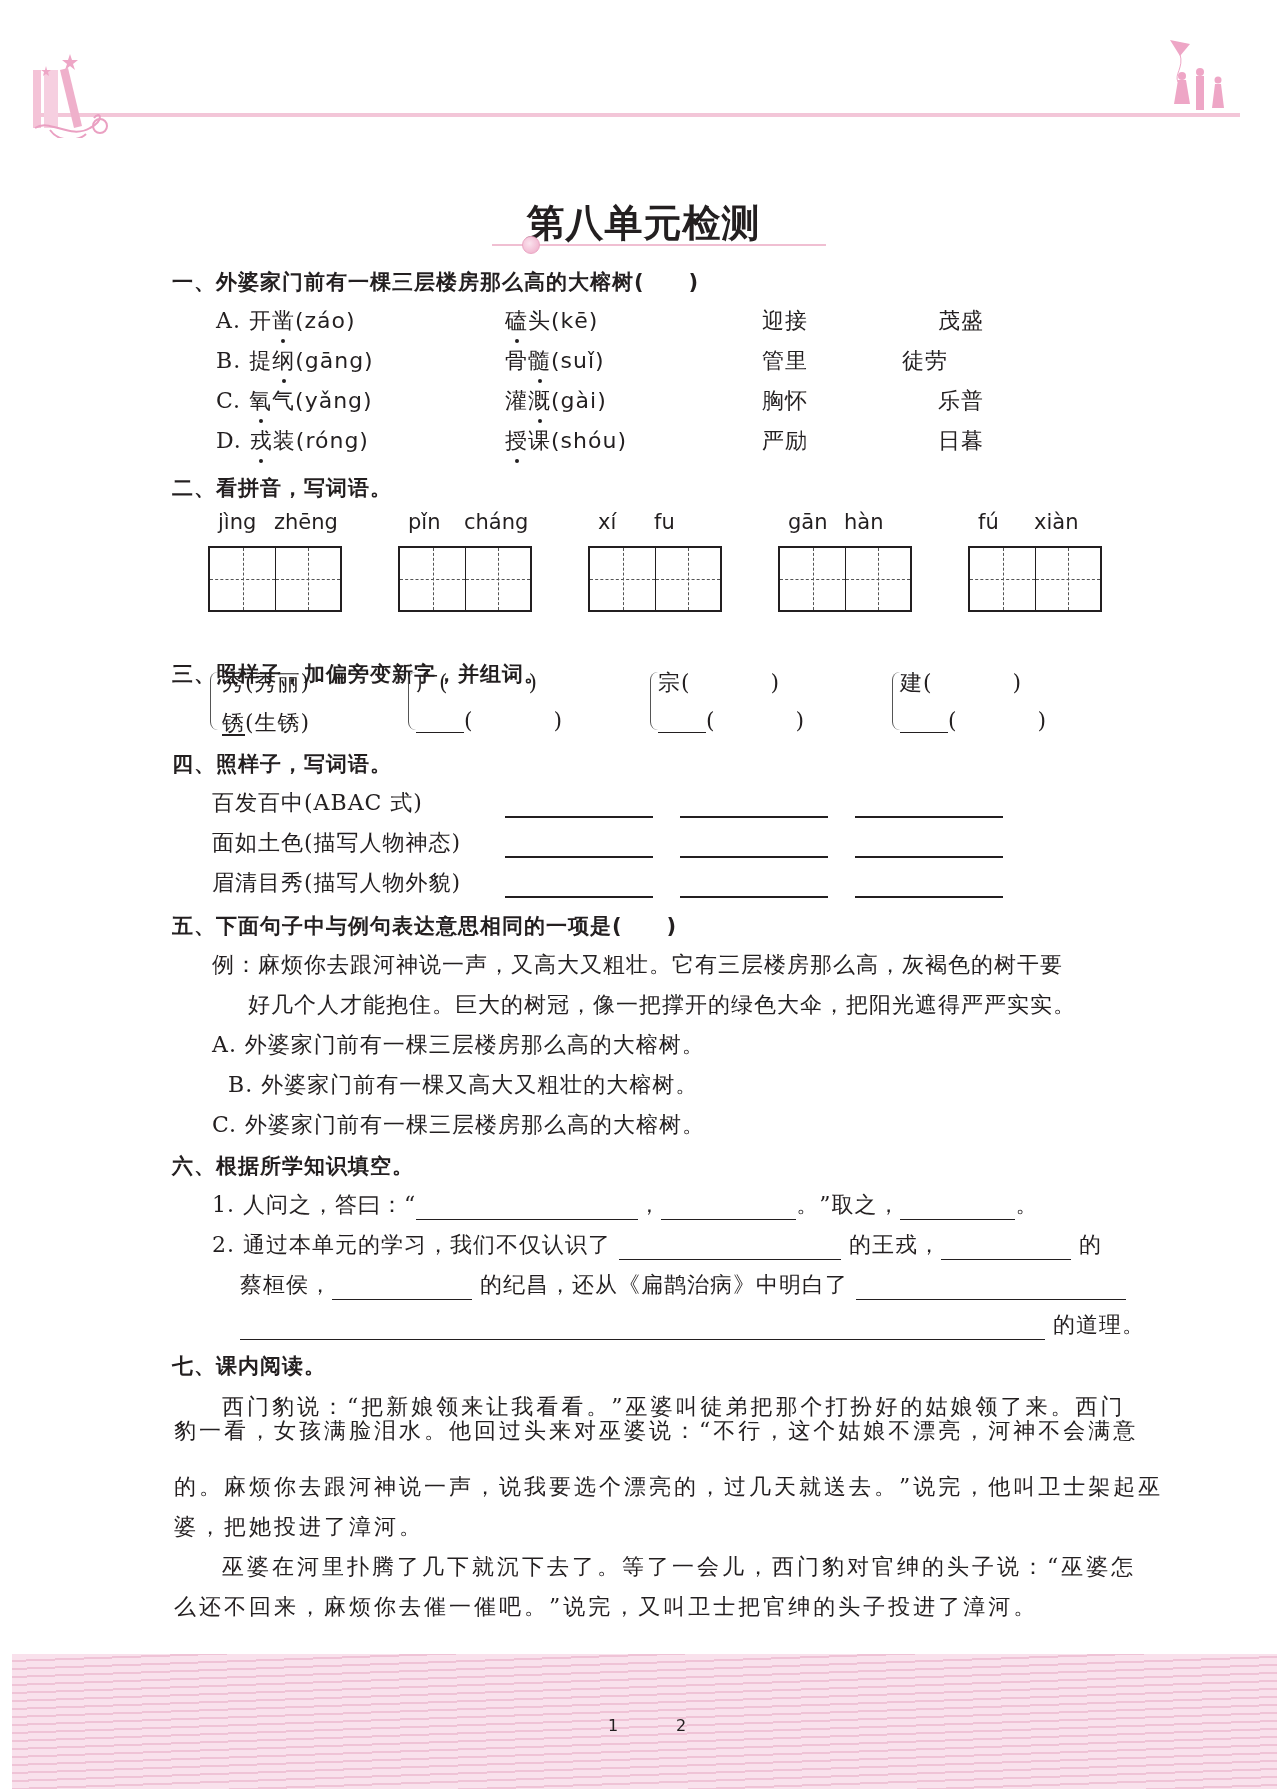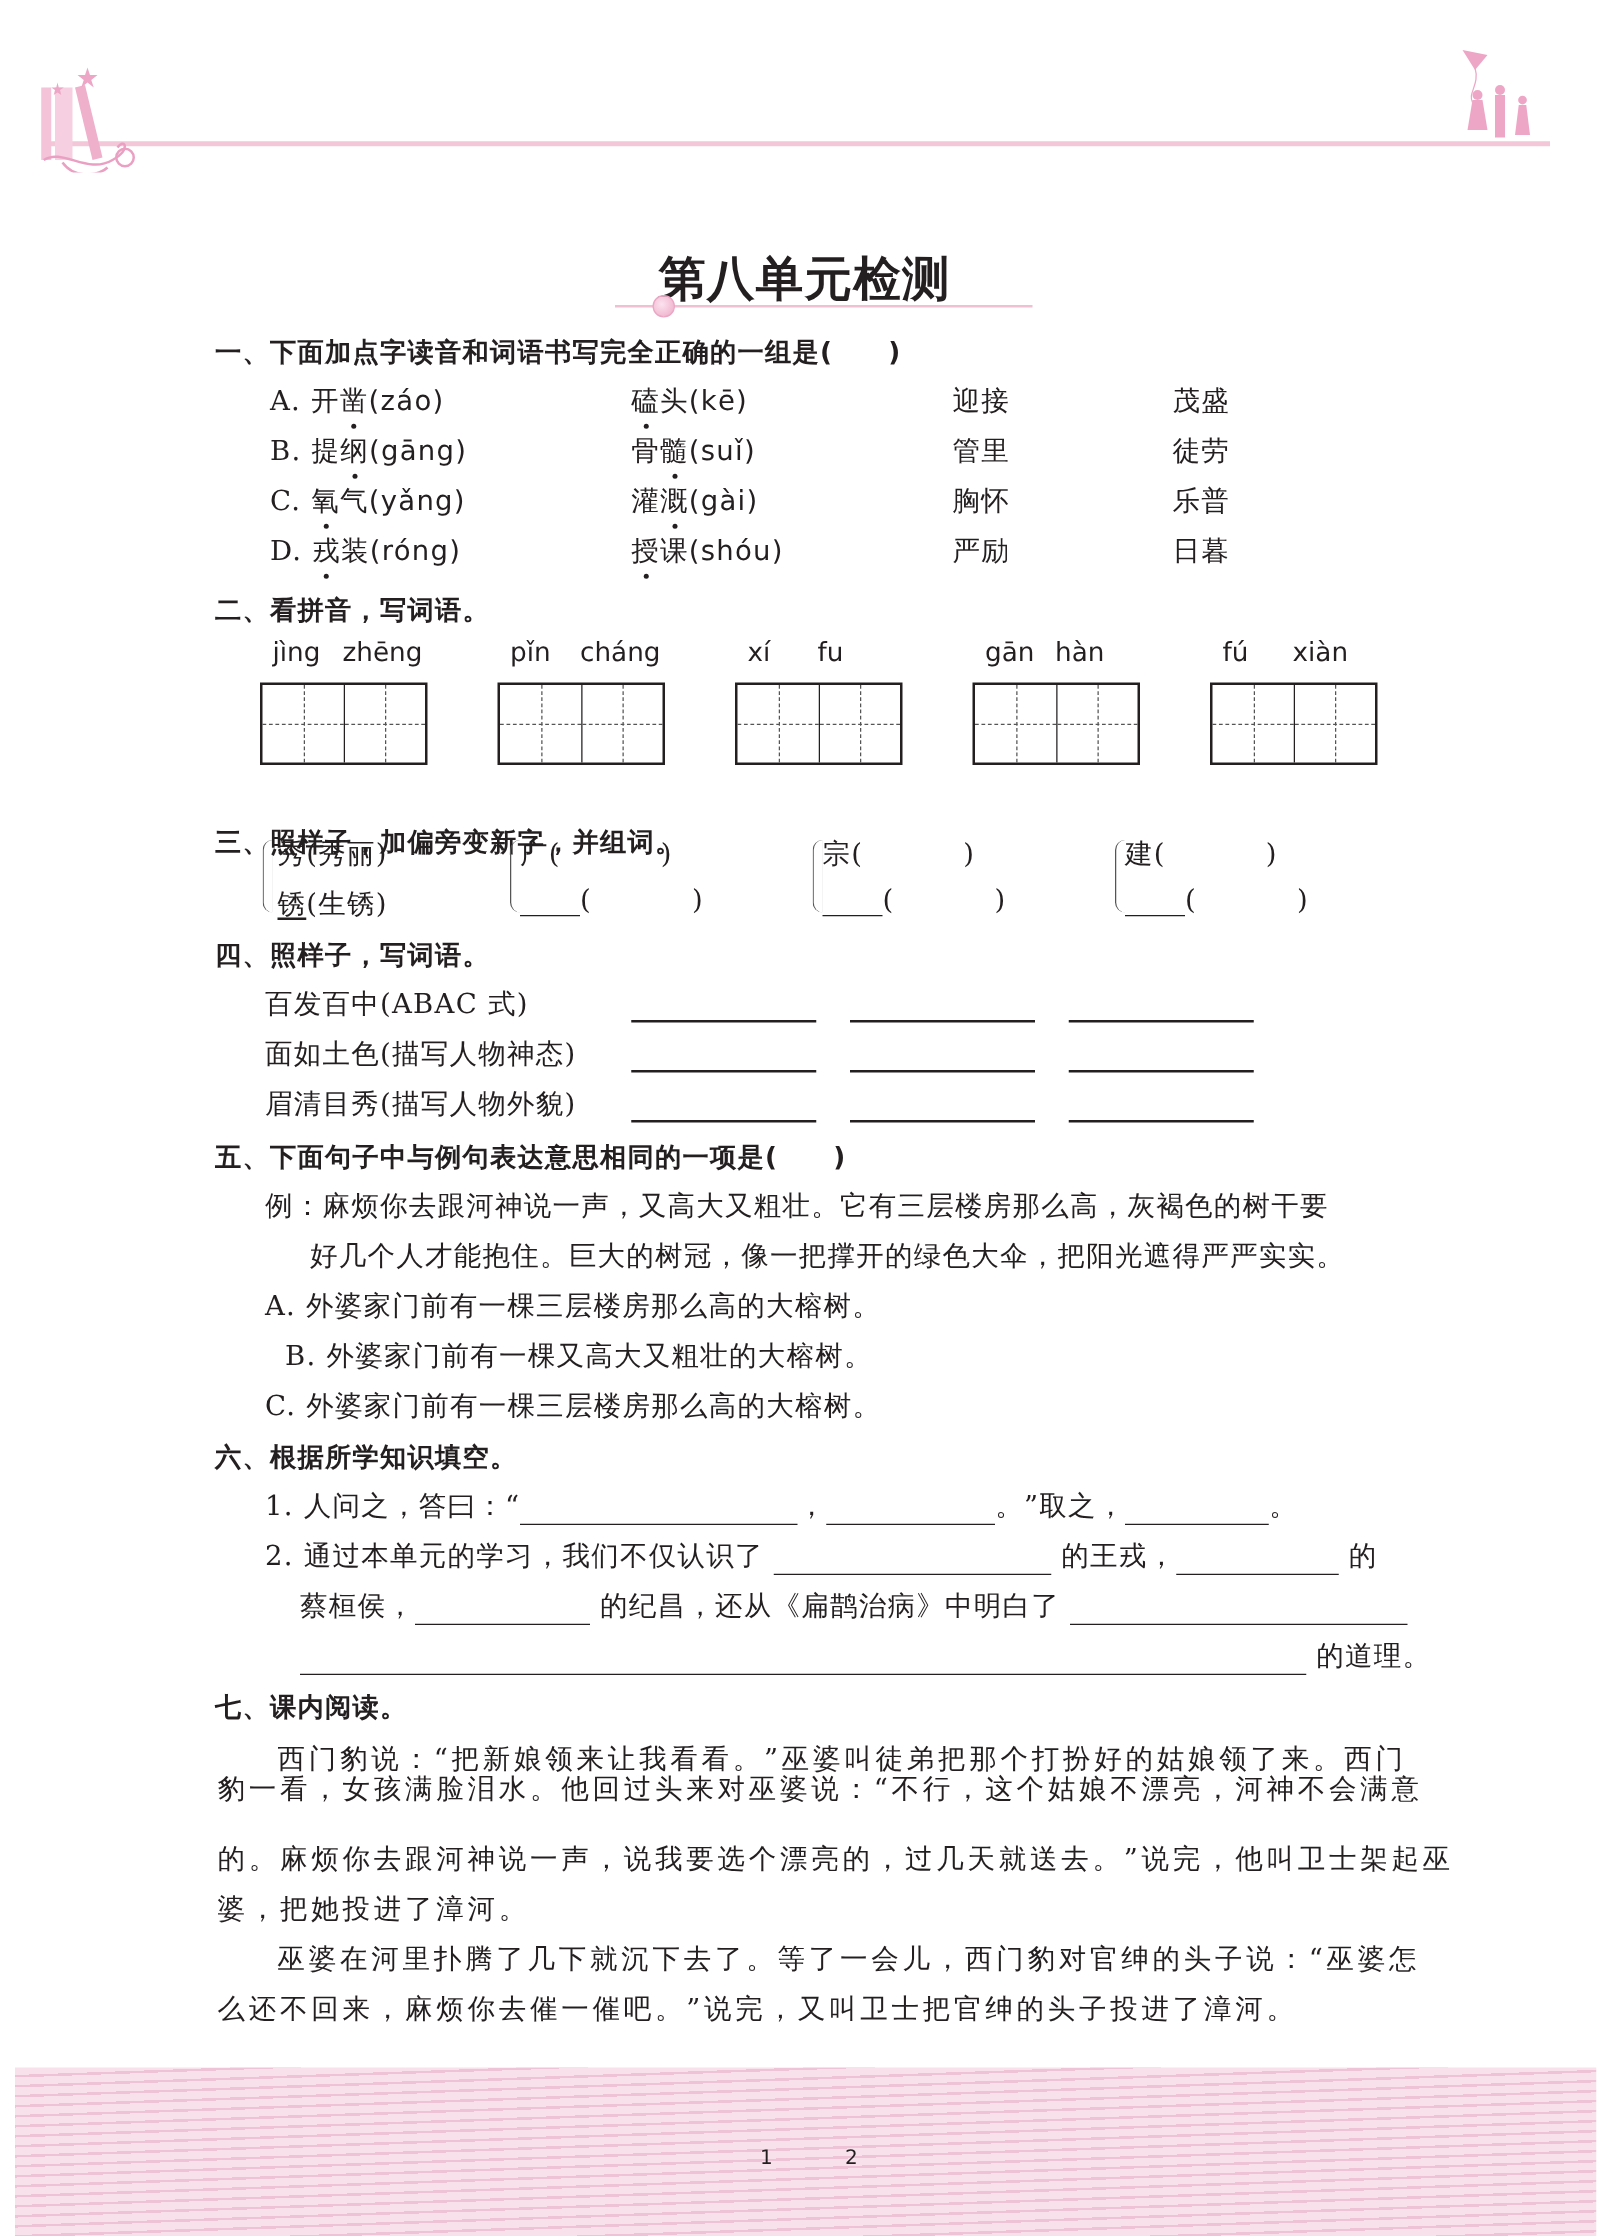--- a/index.html
+++ b/index.html
@@ -69,31 +69,31 @@
   <circle cx="40" cy="34" r="4" fill="#eea6c6"></circle>
   <rect x="36" y="38" width="8" height="34" fill="#eea6c6"></rect>
   <circle cx="58" cy="42" r="3.5" fill="#eea6c6"></circle>
   <polygon points="55,46 61,46 64,70 52,70" fill="#eea6c6"></polygon>
 </svg>
 
 <div class="title">第八单元检测</div>
 <div class="title-rule"></div>
 <div class="title-dot"></div>
 
-<div class="q-head" style="top:268px">一、下面加点字读音和词语书写完全正确的一组是(　　)</div>
+<div class="q-head" style="top:268px">一、外婆家门前有一棵三层楼房那么高的大榕树(　　)</div>
 
 <div id="q1-rows">
     <div class="line" style="left:216px;top:306px"><span>A.</span> <span>开</span><span class="dot">凿</span><span class="sans">(záo)</span></div>
     <div class="line" style="left:505px;top:306px"><span class="dot">磕</span><span>头</span><span class="sans">(kē)</span></div>
     <div class="line" style="left:762px;top:306px">迎接</div>
     <div class="line" style="left:938px;top:306px">茂盛</div>
     <div class="line" style="left:216px;top:346px"><span>B.</span> <span>提</span><span class="dot">纲</span><span class="sans">(gāng)</span></div>
     <div class="line" style="left:505px;top:346px"><span>骨</span><span class="dot">髓</span><span class="sans">(suǐ)</span></div>
     <div class="line" style="left:762px;top:346px">管里</div>
-    <div class="line" style="left:938px;top:346px">徒劳</div>
+    <div class="line" style="left:902px;top:346px">徒劳</div>
     <div class="line" style="left:216px;top:386px"><span>C.</span> <span class="dot">氧</span><span>气</span><span class="sans">(yǎng)</span></div>
     <div class="line" style="left:505px;top:386px"><span>灌</span><span class="dot">溉</span><span class="sans">(gài)</span></div>
     <div class="line" style="left:762px;top:386px">胸怀</div>
     <div class="line" style="left:938px;top:386px">乐普</div>
     <div class="line" style="left:216px;top:426px"><span>D.</span> <span class="dot">戎</span><span>装</span><span class="sans">(róng)</span></div>
     <div class="line" style="left:505px;top:426px"><span class="dot">授</span><span>课</span><span class="sans">(shóu)</span></div>
     <div class="line" style="left:762px;top:426px">严励</div>
     <div class="line" style="left:938px;top:426px">日暮</div>
   </div>
 

